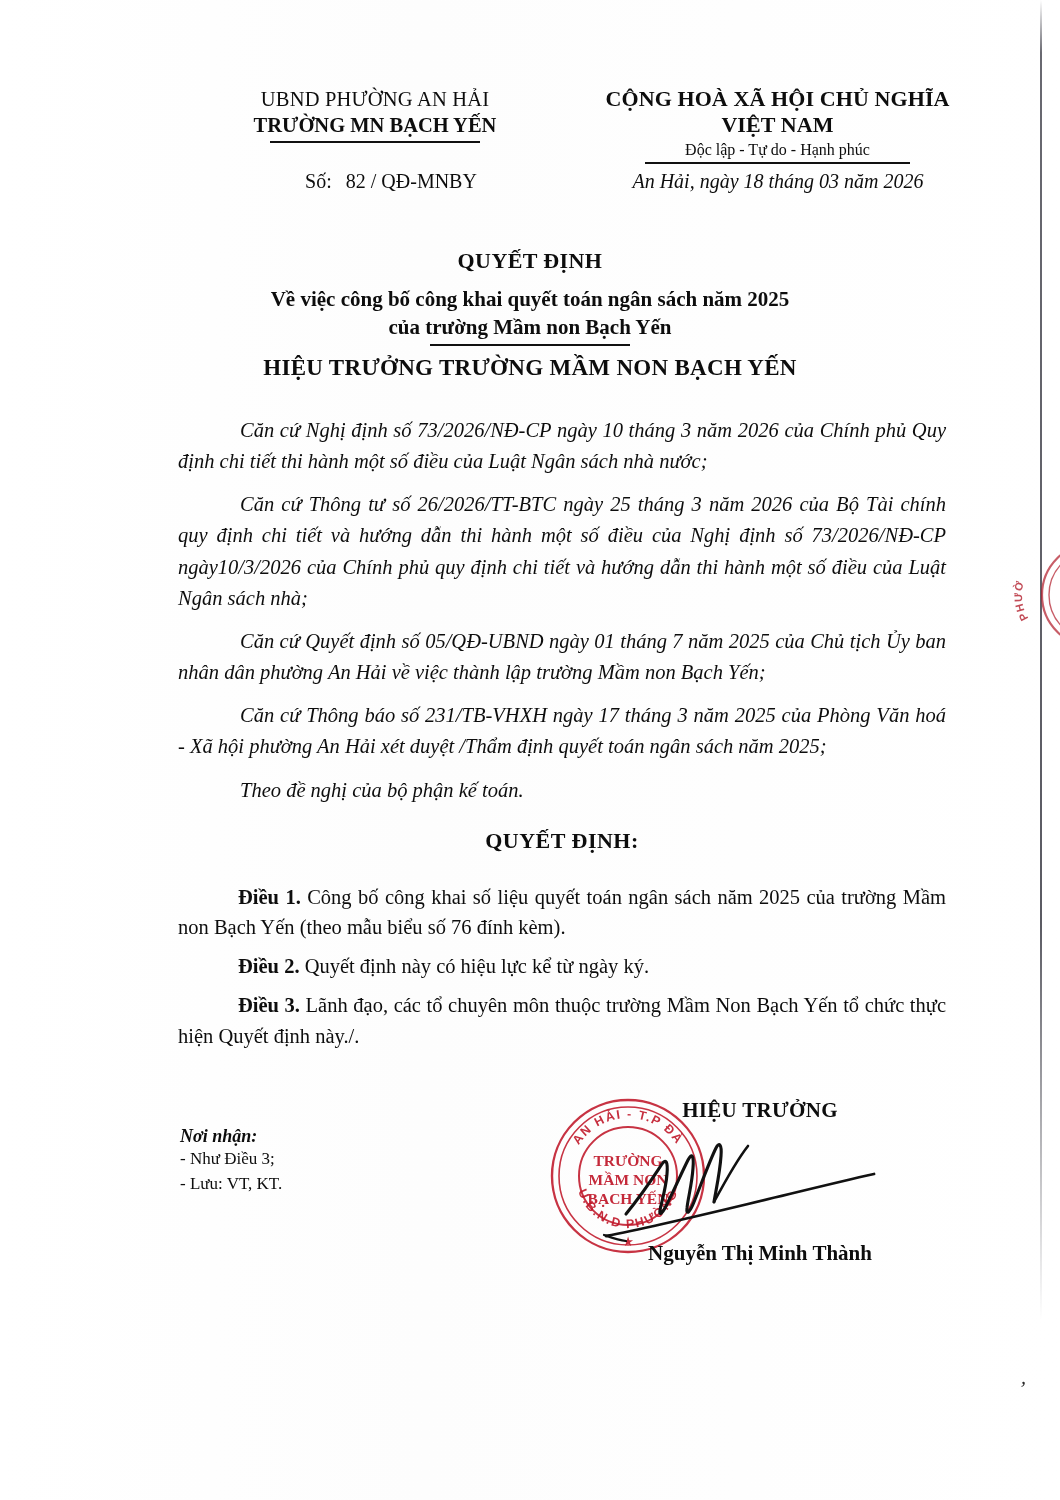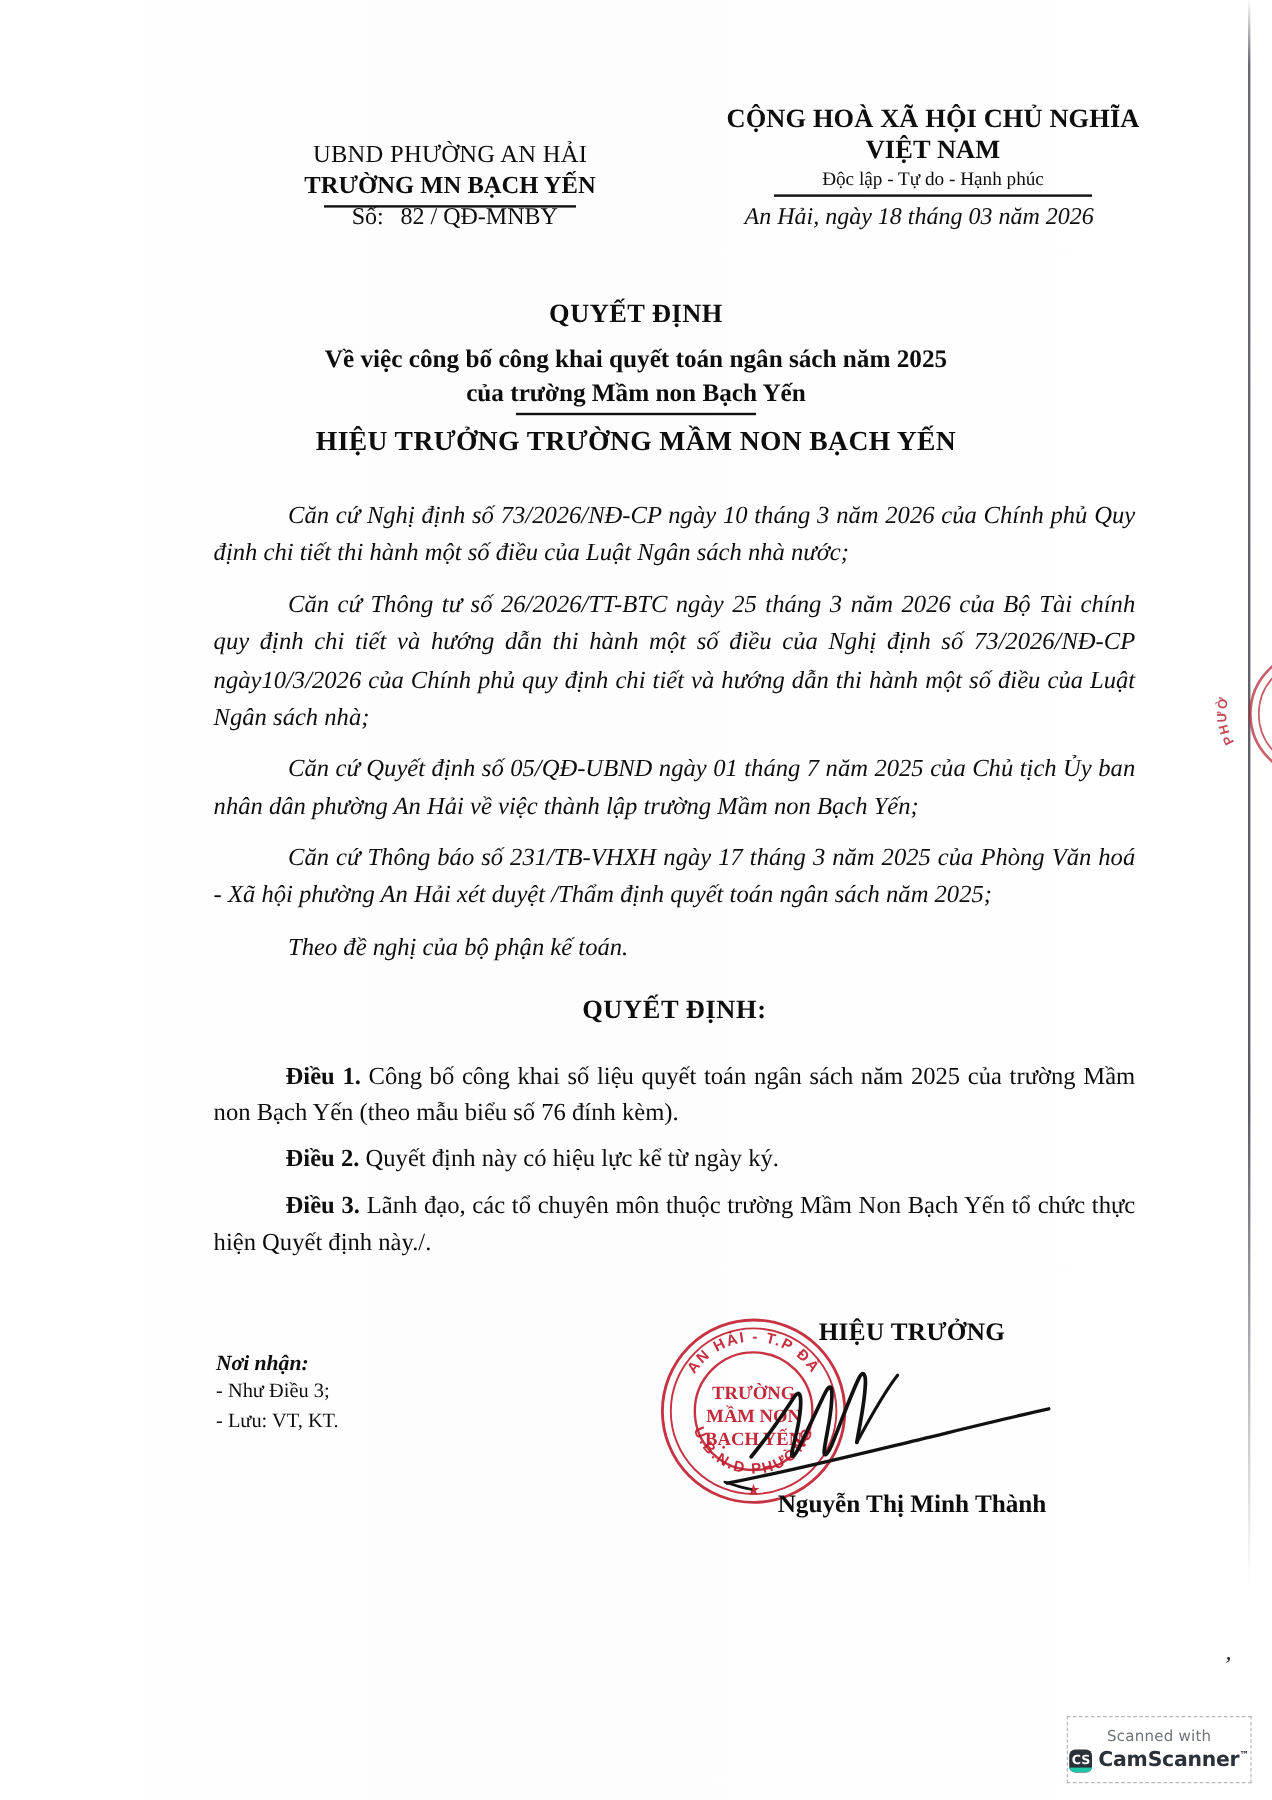--- a/index.html
+++ b/index.html
@@ -58,21 +58,20 @@
   }
   .hdr-right {
     flex: 1;
     text-align: center;
     padding-right: 95px;
   }
   .org-line1 {
     font-size: 20.5px;
     letter-spacing: .2px;
     line-height: 1.28;
-    margin-top: 30px;
   }
   .org-line2 {
     font-size: 20.5px;
     font-weight: bold;
     line-height: 1.28;
   }
   .nation-line1 {
     font-size: 22px;
     font-weight: bold;
     letter-spacing: .1px;
@@ -86,21 +85,21 @@
     height: 2px;
     background: #111;
     margin: 3px auto 0 auto;
   }
   .rule-org { width: 210px; }
   .rule-nation { width: 265px; }
 
   .docnum-row {
     position: absolute;
     top: 170px;
-    left: 4px;
+    left: 16px;
     width: 972px;
     display: flex;
   }
   .docnum {
     width: 430px;
     margin-left: 160px;
     text-align: center;
     font-size: 20px;
   }
   .docnum .sp { display: inline-block; width: 14px; }
@@ -439,21 +438,14 @@
                  C71,98 74,96 78,88 C86,72 94,54 100,42 C104,34 106,38 105,50
                  C104,66 100,80 99,90 C98,98 102,94 106,84 C114,64 122,42 128,30
                  C131,24 134,26 133,38 C132,54 128,72 126,84" stroke-width="3.1"></path>
         <path d="M126,84 C140,58 152,38 160,28" stroke-width="2.6"></path>
         <path d="M18,118 C60,110 110,98 160,86 C210,74 250,64 286,56" stroke-width="2.8"></path>
         <path d="M16,117 C22,119 30,122 38,123" stroke-width="2.2"></path>
       </g>
     </svg>
   </div>
 
-  <div class="camscanner">
-    <div class="cs-top">Scanned with</div>
-    <div class="cs-bottom">
-      <div class="cs-badge">CS</div>
-      <div class="cs-word"><span>CamScanner</span><span class="cs-tm">™</span></div>
-    </div>
-  </div>
 
 </div>
 
 </body></html>

